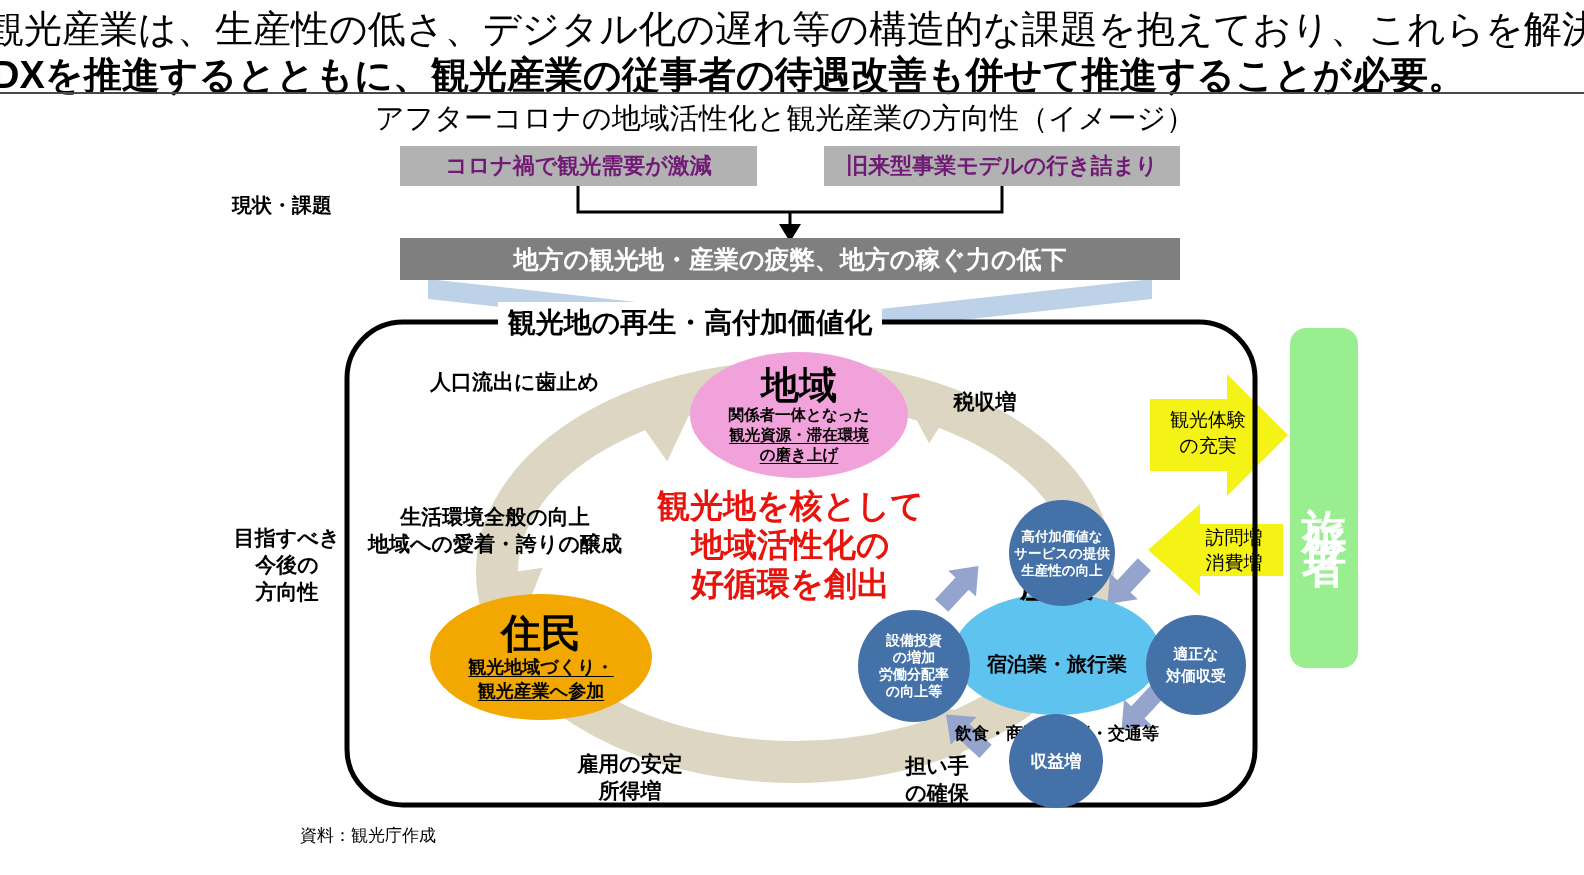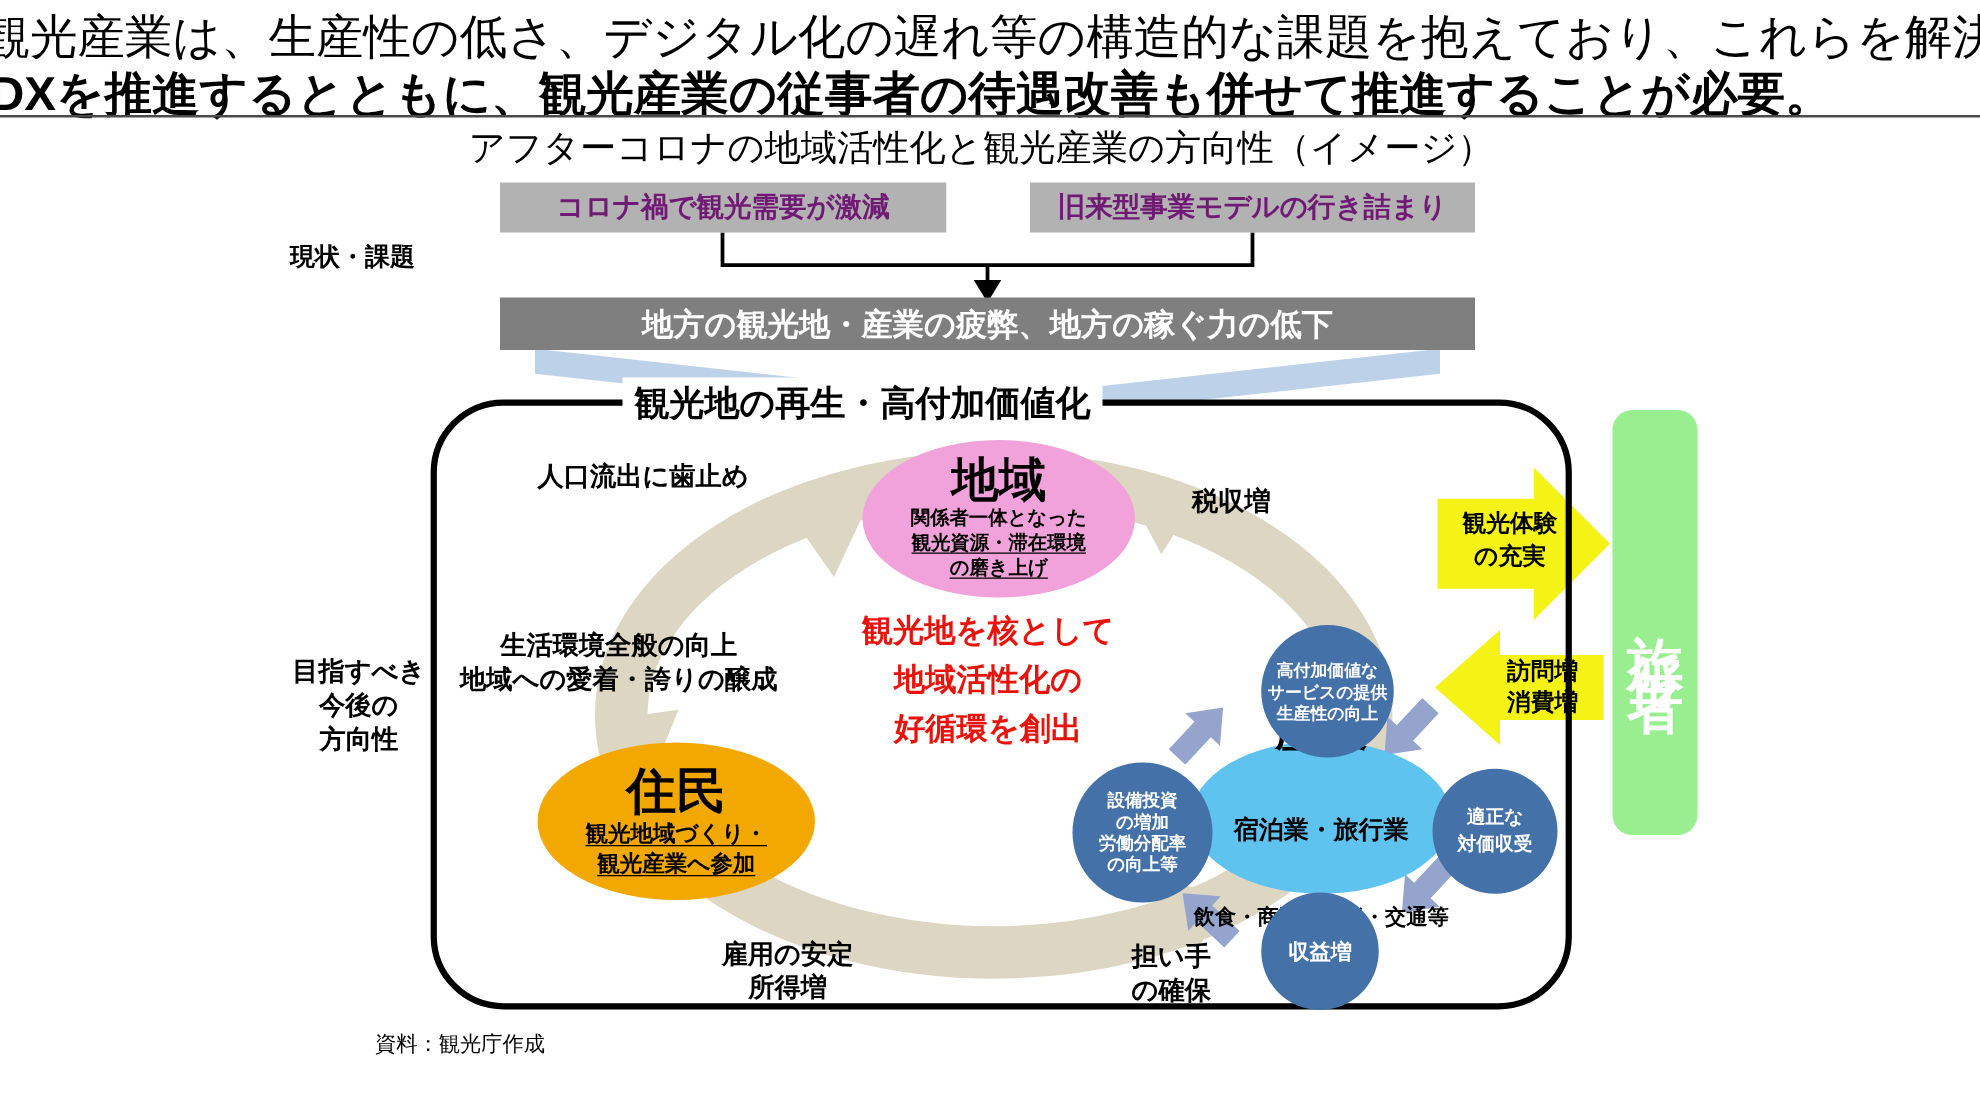--- a/index.html
+++ b/index.html
@@ -59,25 +59,25 @@
   .price-circle{left:1146px;top:615px;width:100px;height:100px;font-size:15px;line-height:22px;}
   .profit-circle{left:1009px;top:714px;width:94px;height:94px;font-size:17px;}
 
   
   .cyc{font-size:21px;font-weight:bold;line-height:27px;text-align:center;z-index:3;}
   .pop-label{left:372px;top:368px;width:285px;}
   .living-label{left:360px;top:503px;width:270px;}
   .tax-label{left:930px;top:388px;width:110px;}
   .employ-label{left:555px;top:750px;width:150px;}
   .workers-label{left:872px;top:752px;width:130px;}
-  .center-message{left:638px;top:486px;width:305px;text-align:center;font-size:25px;font-weight:bold;
+  .center-message{left:638px;top:486px;width:305px;text-align:center;font-size:33px;font-weight:bold;
                   color:var(--message-red);line-height:39px;z-index:3;}
 
   
-  .arrow-text{font-size:19px;font-weight:bold;line-height:26px;text-align:center;z-index:3;}
+  .arrow-text{font-size:19px;font-weight:normal;line-height:26px;text-align:center;z-index:3;}
   .arrow-text-1{left:1150px;top:407px;width:116px;}
   .arrow-text-2{left:1186px;top:525px;width:96px;line-height:25px;}
   .green-bar{left:1290px;top:328px;width:68px;height:340px;border-radius:16px;background:var(--traveler-green);
              display:flex;align-items:center;justify-content:center;z-index:2;}
   .green-bar-text{writing-mode:vertical-rl;text-orientation:upright;color:#fff;font-weight:bold;
                   font-size:45px;letter-spacing:18px;}
 
   .source{left:300px;top:824px;font-size:17px;z-index:3;}
 </style>
 </head>

